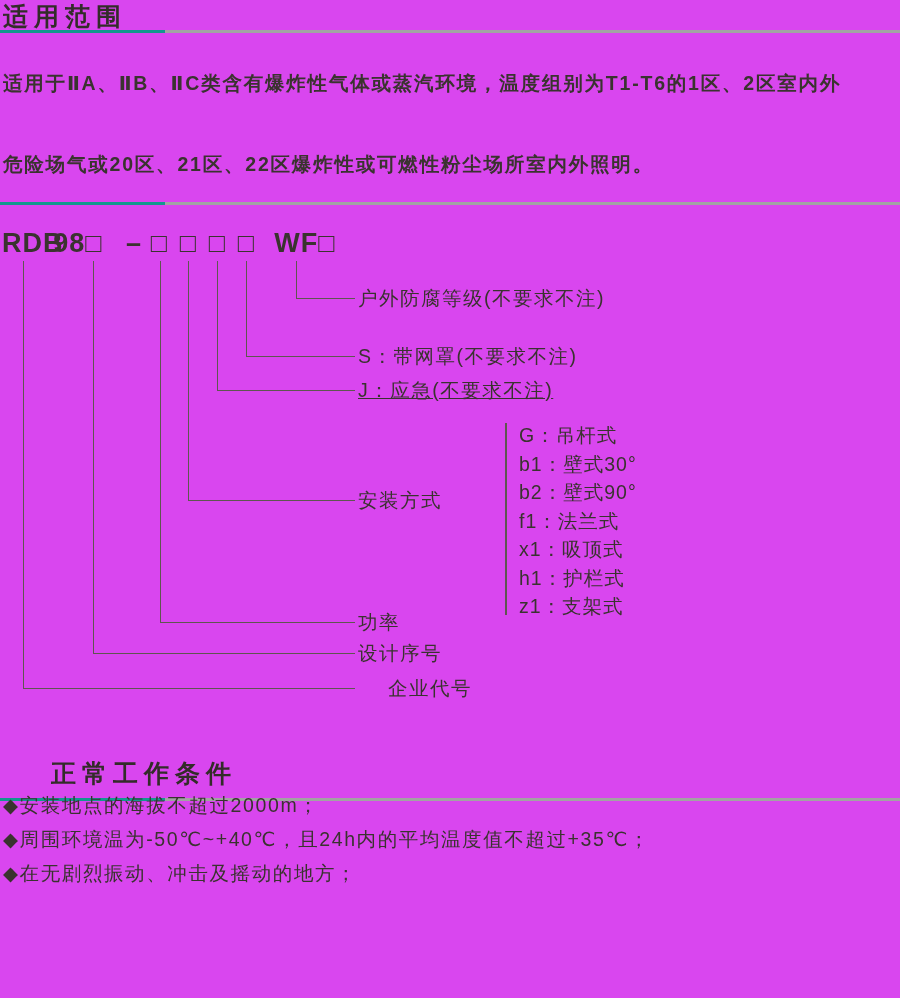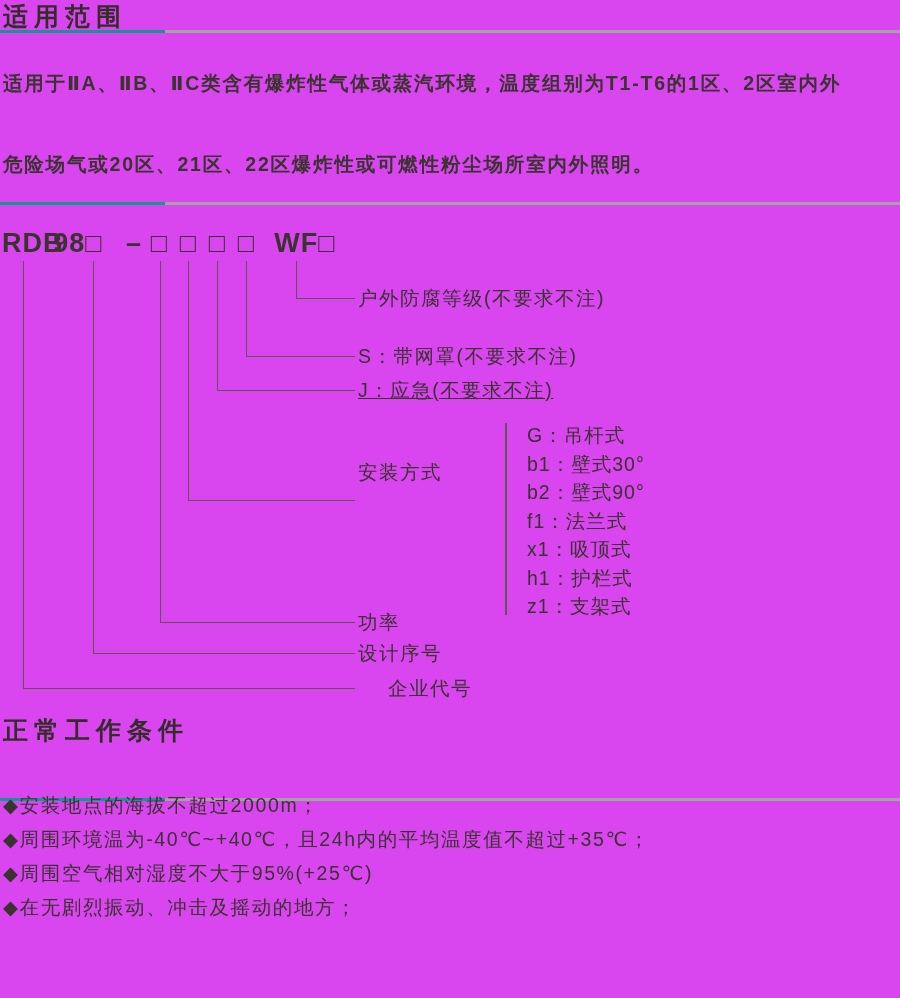--- a/index.html
+++ b/index.html
@@ -33,21 +33,21 @@
   
   .vline { position:absolute; width:1px; background:#5f5650; }
   .hline { position:absolute; height:1px; background:#5f5650; }
 
   .dlabel {
     position:absolute; left:358px; line-height:24px; white-space:nowrap;
     font-size:19.5px; letter-spacing:1.5px; font-weight:500; color:#3a332f;
   }
 
   .opt-divider { position:absolute; left:505px; top:423px; width:1.5px; height:192px; background:#5f5650; }
-  #mount-options { position:absolute; left:519px; top:421px;margin-left:8px; }
+  #mount-options { position:absolute; left:519px; top:421px; }
   .opt { line-height:28.5px; font-size:19.5px; letter-spacing:1px; font-weight:500; white-space:nowrap; color:#3a332f; }
 
   #condition-list { position:absolute; left:3px; top:788px; }
   .bullet { line-height:34px; font-size:19.5px; letter-spacing:1.6px; font-weight:500; white-space:nowrap; color:#3a332f; }
 </style>
 </head>
 <body>
 
 <div id="page">
 
@@ -83,40 +83,39 @@
   <div class="hline" style="left:246px; top:356px; width:109px;"></div>
   <div class="hline" style="left:217px; top:390px; width:138px;"></div>
   <div class="hline" style="left:188px; top:500px; width:167px;"></div>
   <div class="hline" style="left:160px; top:622px; width:195px;"></div>
   <div class="hline" style="left:93px;  top:653px; width:262px;"></div>
   <div class="hline" style="left:23px;  top:688px; width:332px;"></div>
 
   <div class="dlabel" style="top:344px;">S：带网罩(不要求不注)</div>
   <div class="dlabel" style="top:286px;">户外防腐等级(不要求不注)</div>
   <div class="dlabel" style="top:378px;text-decoration:underline;">J：应急(不要求不注)</div>
-  <div class="dlabel" style="top:460px;">安装方式</div>
+  <div class="dlabel" style="top:488px;">安装方式</div>
   <div class="dlabel" style="top:610px;">功率</div>
   <div class="dlabel" style="top:641px;">设计序号</div>
   <div class="dlabel" style="top:676px;margin-left:30px;">企业代号</div>
 
   <div class="opt-divider"></div>
   <div id="mount-options">
     <div class="opt">G：吊杆式</div>
     <div class="opt">b1：壁式30°</div>
     <div class="opt">b2：壁式90°</div>
     <div class="opt">f1：法兰式</div>
     <div class="opt">x1：吸顶式</div>
     <div class="opt">h1：护栏式</div>
     <div class="opt">z1：支架式</div>
   </div>
 
-  <h2 class="sec-title" style="top:714px;">正常工作条件</h2>
+  <h2 class="sec-title" style="top:757px;margin-left:48px;">正常工作条件</h2>
   <div class="rule" style="top:798px;">
     <span class="accent"></span><span class="rest"></span>
   </div>
   <div id="condition-list">
     <div class="bullet">◆安装地点的海拔不超过2000m；</div>
-    <div class="bullet">◆周围环境温为-40℃~+40℃，且24h内的平均温度值不超过+35℃；</div>
-    <div class="bullet">◆周围空气相对湿度不大于95%(+25℃)</div>
+    <div class="bullet">◆周围环境温为-50℃~+40℃，且24h内的平均温度值不超过+35℃；</div>
     <div class="bullet">◆在无剧烈振动、冲击及摇动的地方；</div>
   </div>
 
 </div>
 
 </body></html>

